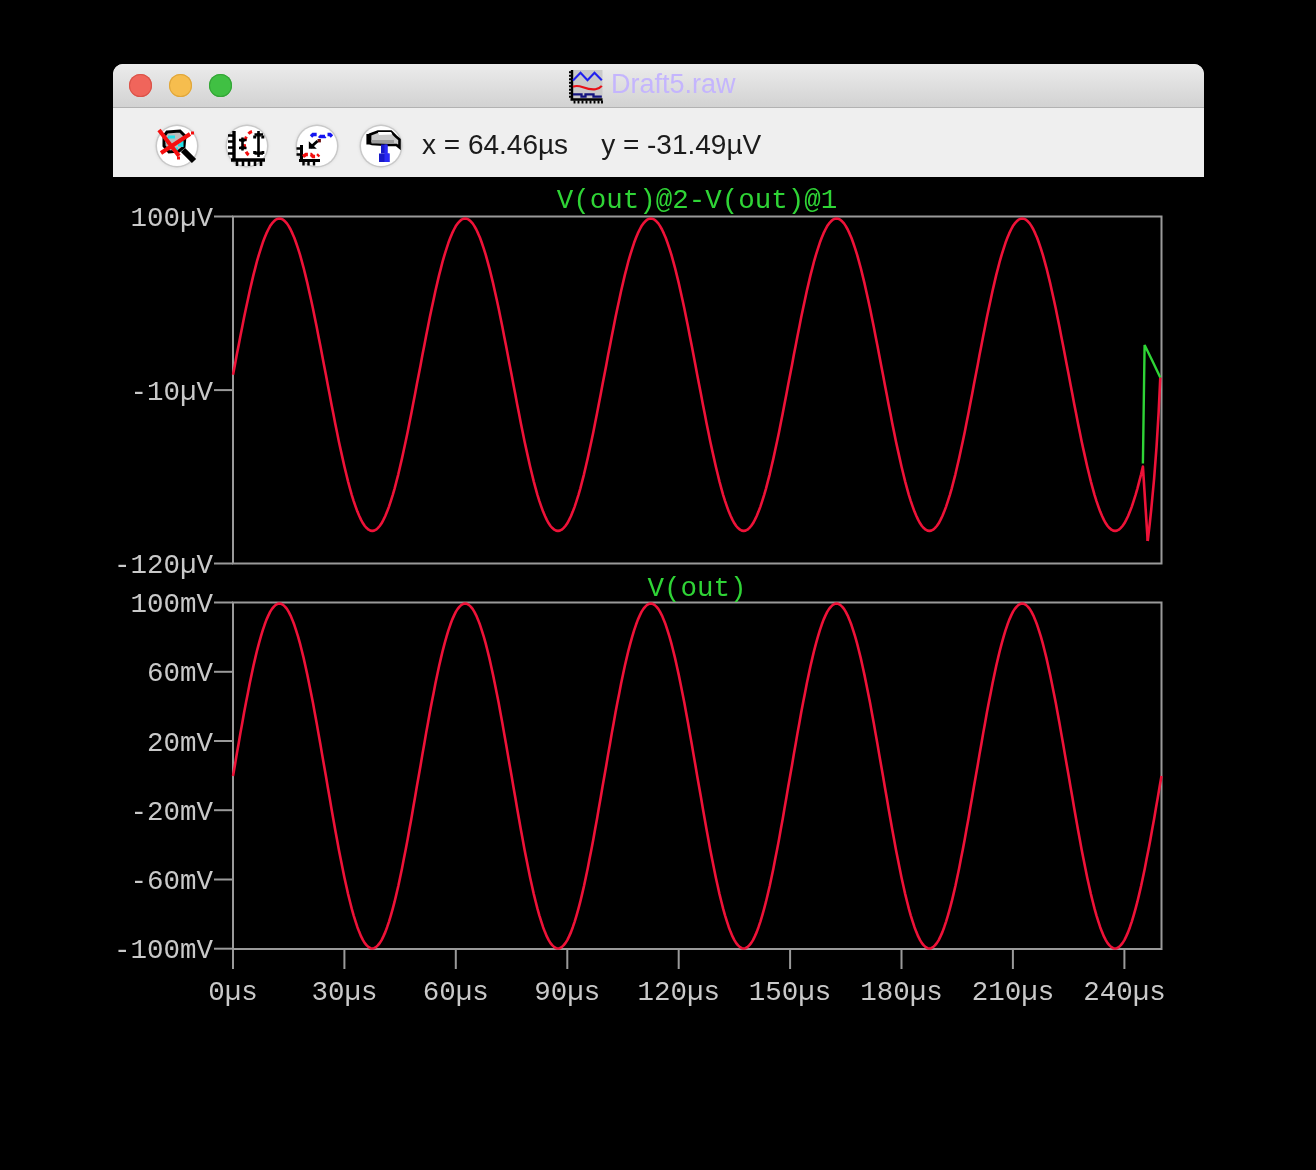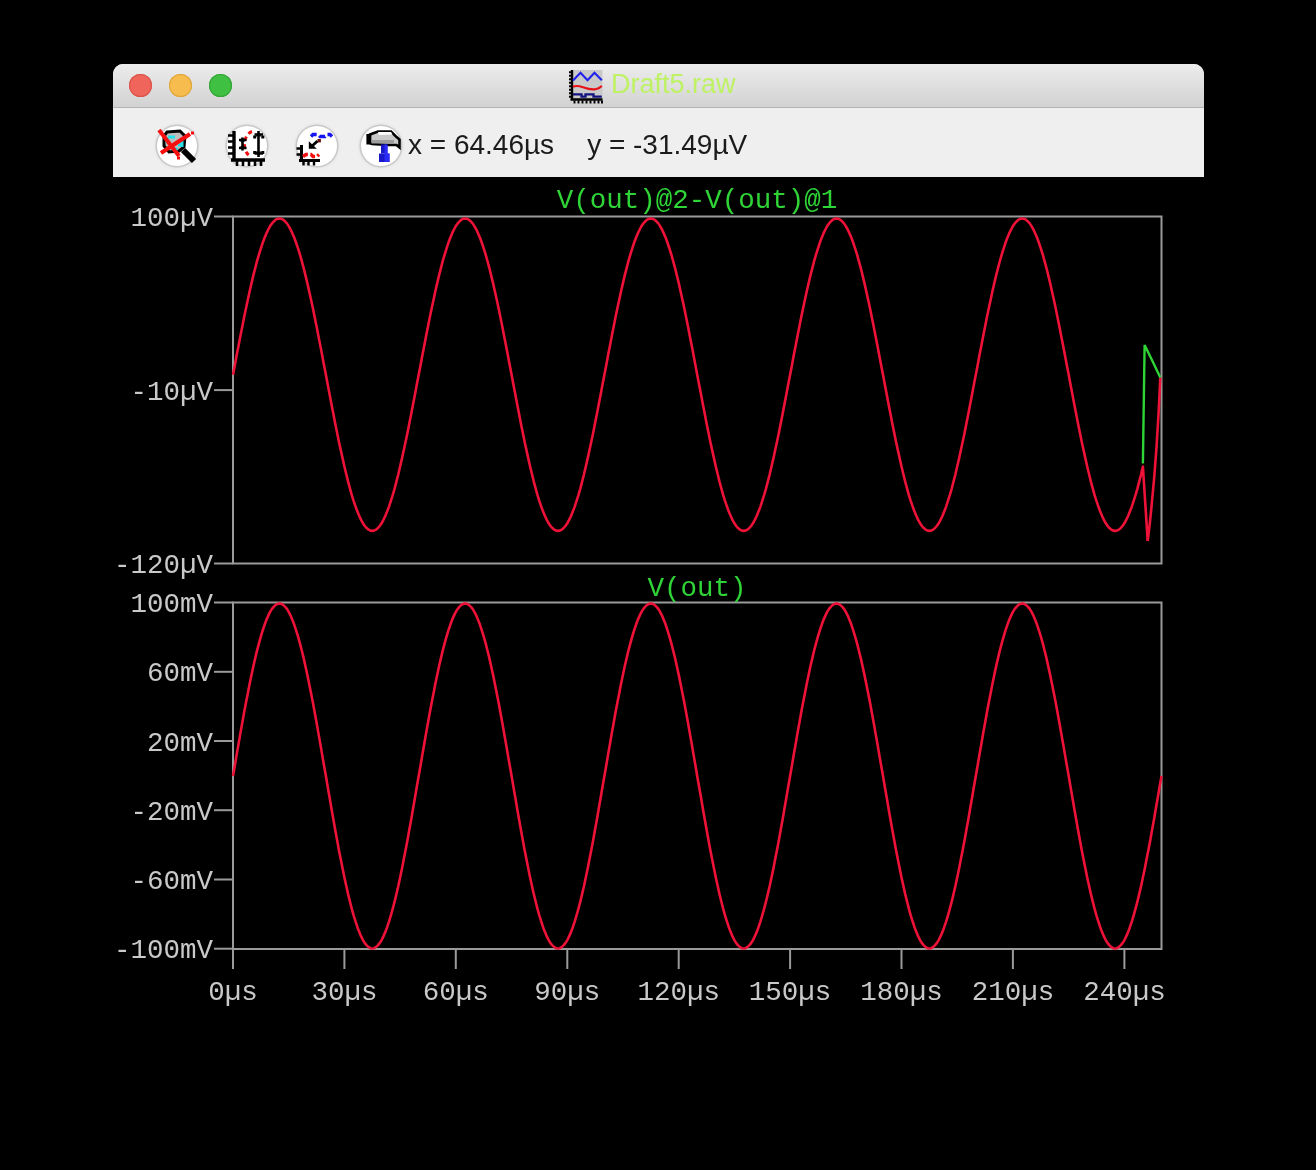--- a/index.html
+++ b/index.html
@@ -1,20 +1,20 @@
 <!DOCTYPE html>
 <html><head><meta charset="utf-8"><style>
 html,body{margin:0;padding:0;background:#000;width:1316px;height:1170px;overflow:hidden;position:relative}
 *{box-sizing:border-box}
 .win{position:absolute;left:112.5px;top:64px;width:1091px;height:112.5px;border-radius:10px 10px 0 0;background:#efefef;overflow:hidden}
 .titlebar{position:absolute;left:0;top:0;width:100%;height:42.5px;background:linear-gradient(#ececec,#d2d2d2)}
 .sep{position:absolute;left:0;top:42.5px;width:100%;height:1.5px;background:#b2b2b2}
 .tl{position:absolute;top:74px;width:23px;height:23px;border-radius:50%}
-.ttext{position:absolute;left:611px;top:69px;font-family:"Liberation Sans",sans-serif;font-size:27px;color:#bef264}
-.xytext{position:absolute;left:408px;top:129px;font-family:"Liberation Sans",sans-serif;font-size:28px;color:#1b1b1b}
+.ttext{position:absolute;left:611px;top:69px;font-family:"Liberation Sans",sans-serif;font-size:27px;color:#c4b5fd}
+.xytext{position:absolute;left:422px;top:129px;font-family:"Liberation Sans",sans-serif;font-size:28px;color:#1b1b1b}
 </style></head><body>
 <div class="win">
     <div class="titlebar"></div>
     <div class="sep"></div>
   </div>
 <div class="tl" style="left:128.5px;background:#f0655b;box-shadow:inset 0 0 0 1px #d95349"></div>
 <div class="tl" style="left:169px;background:#f6bd4e;box-shadow:inset 0 0 0 1px #dfa63b"></div>
 <div class="tl" style="left:208.5px;background:#40c043;box-shadow:inset 0 0 0 1px #34a437"></div>
 <svg width="36" height="36" viewBox="0 0 36 36" style="position:absolute;left:569px;top:70px">
 <rect x="4" y="0" width="29.5" height="29" fill="#c9c9c9"></rect>

